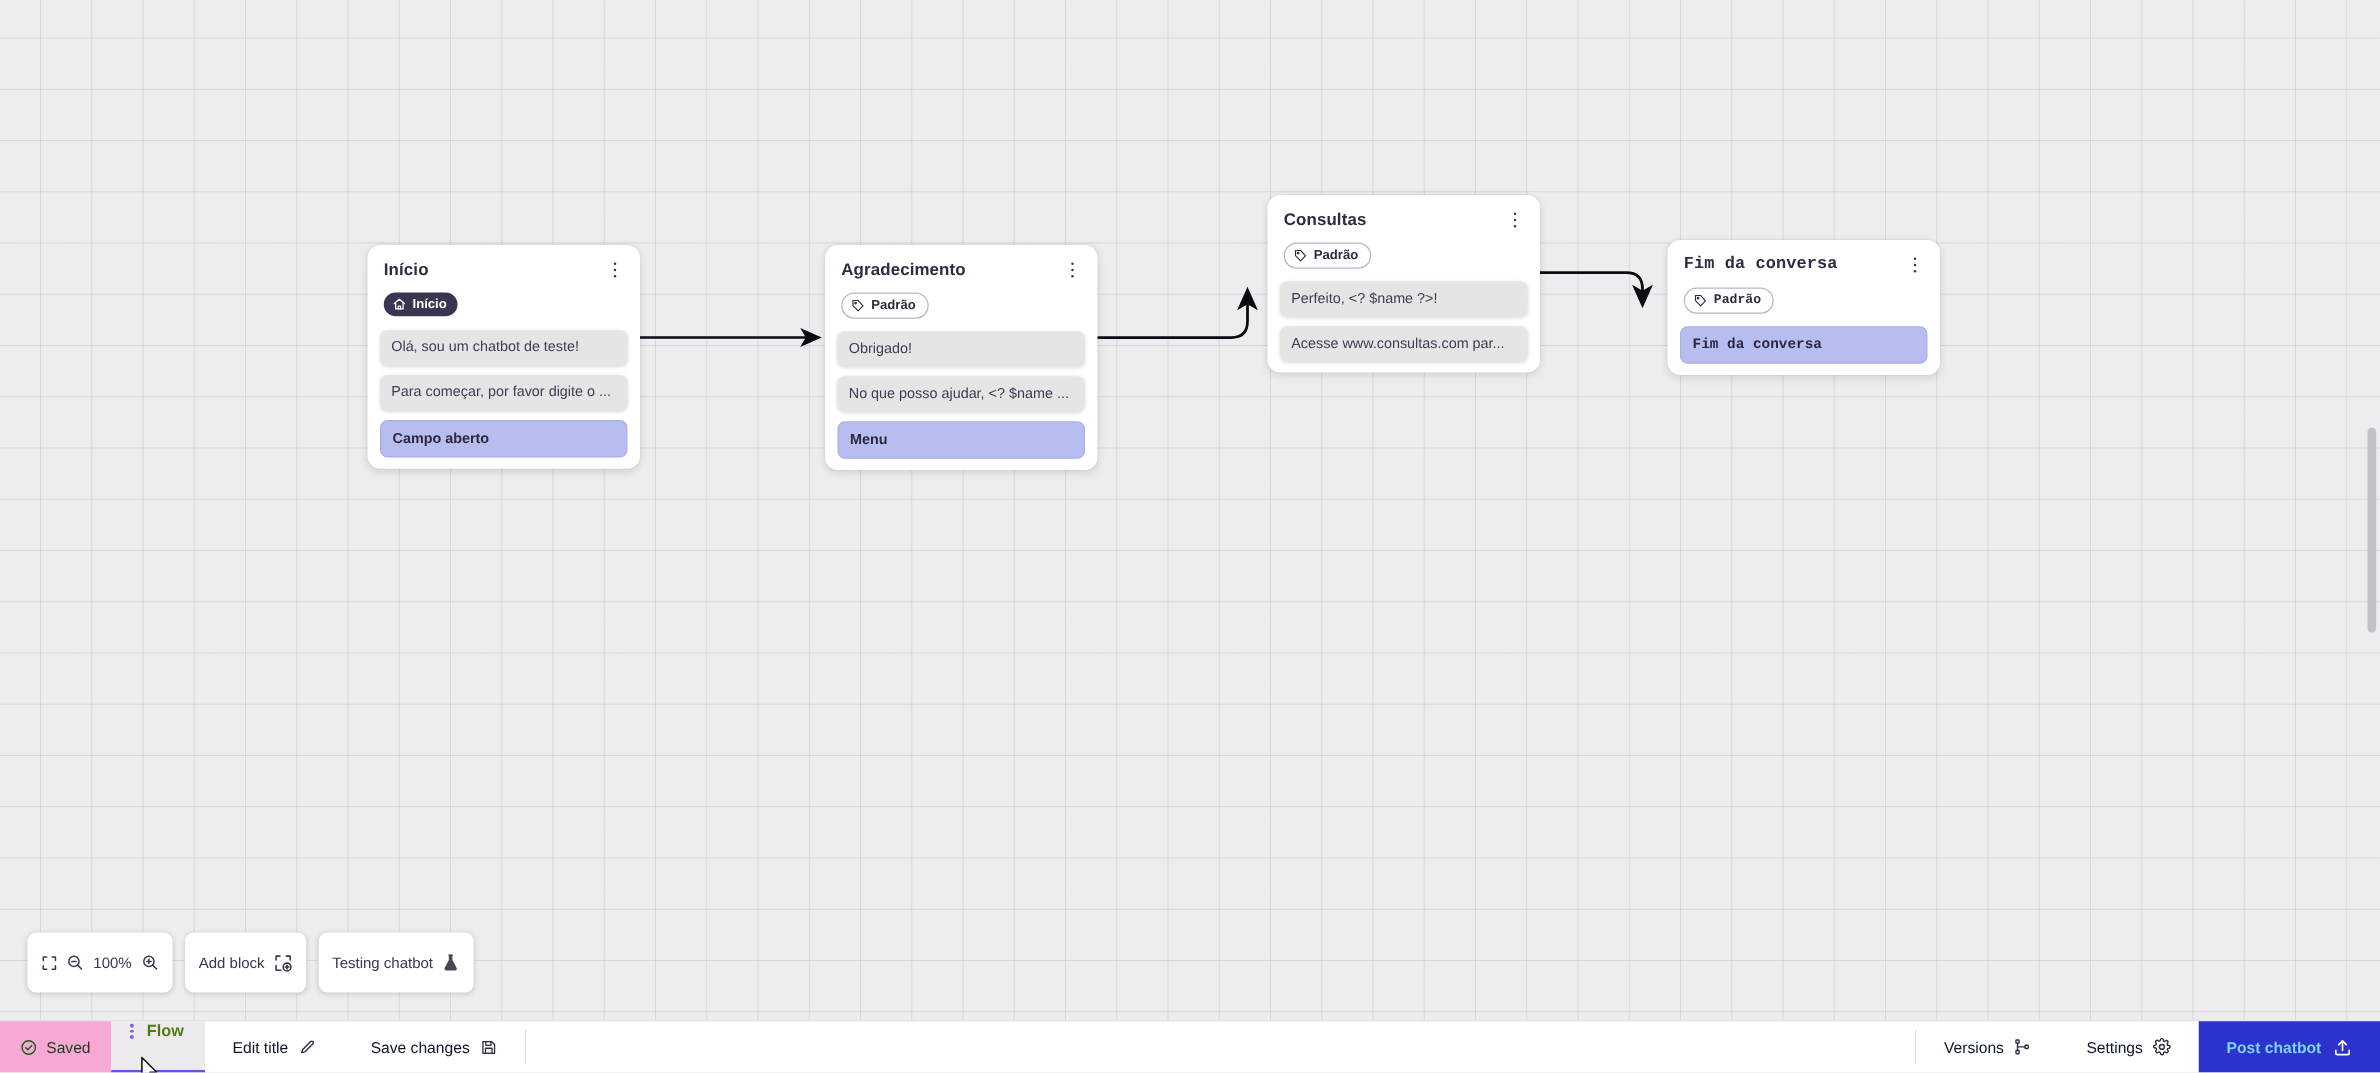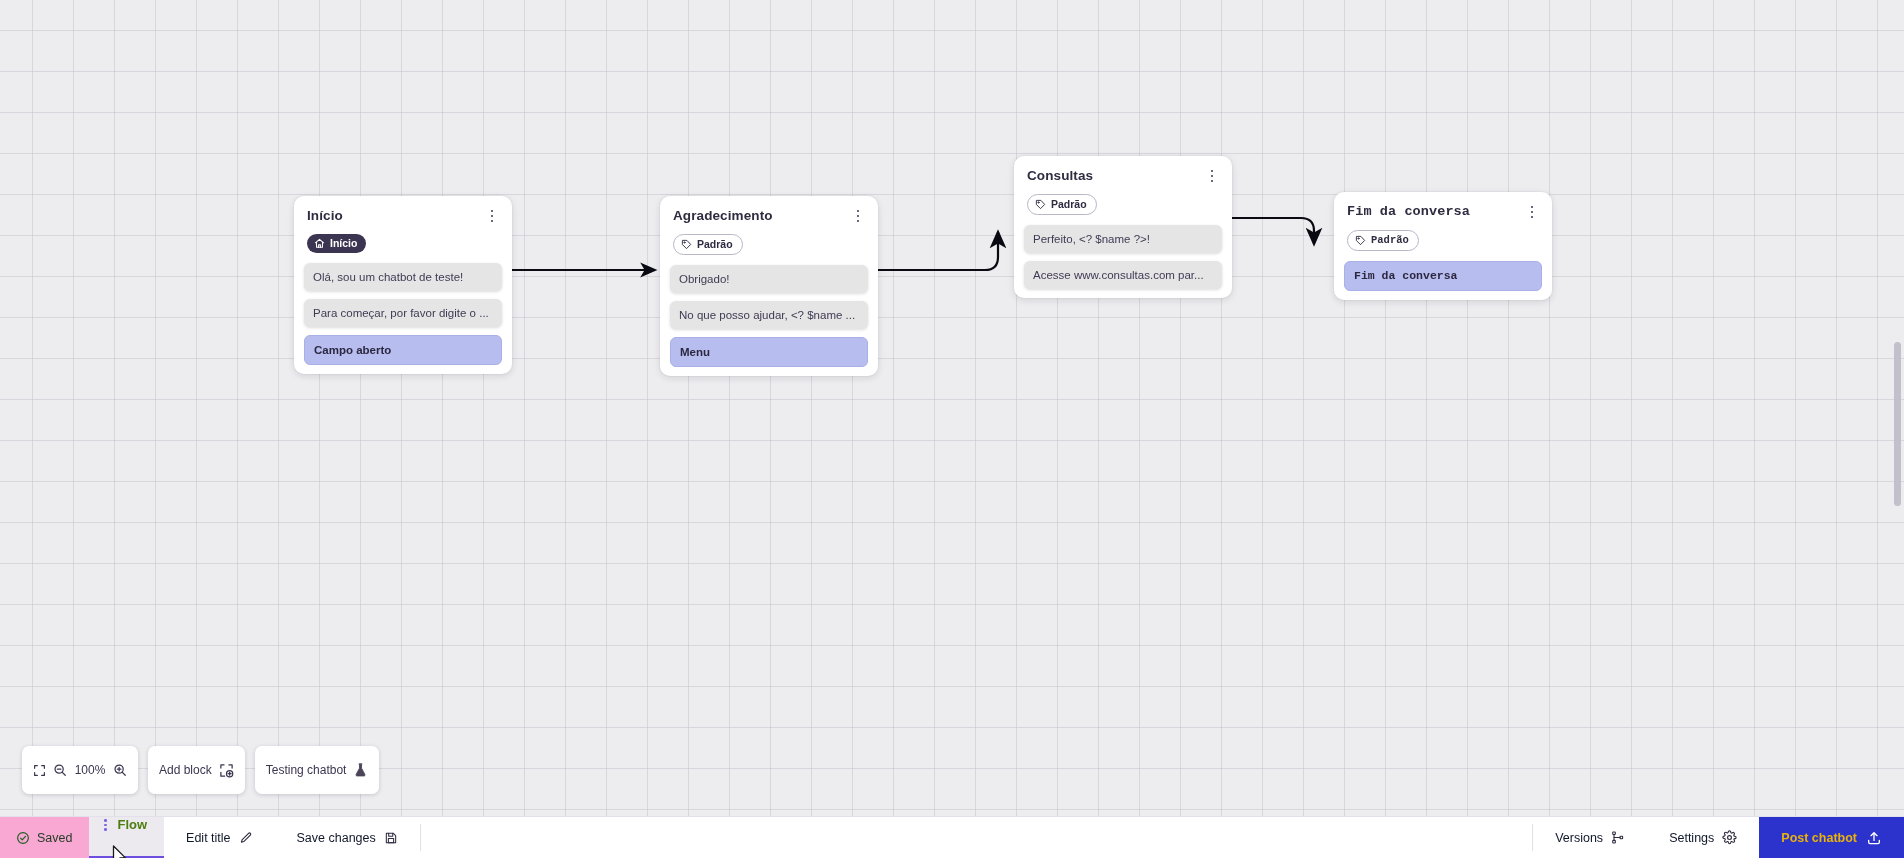--- a/index.html
+++ b/index.html
@@ -228,21 +228,21 @@
     cursor: pointer;
     white-space: nowrap;
   }
 
   .sb-sep { width: 1px; background: #e2e0e8; margin: 7px 0; }
 
   .spacer { flex: 1; }
 
   .post-btn {
     background: #2b33cc;
-    color: #eab308;
+    color: #7dd3fc;
     display: flex;
     align-items: center;
     gap: 9px;
     padding: 0 22px;
     font-size: 12.5px;
     font-weight: 700;
     cursor: pointer;
     white-space: nowrap;
   }
 

